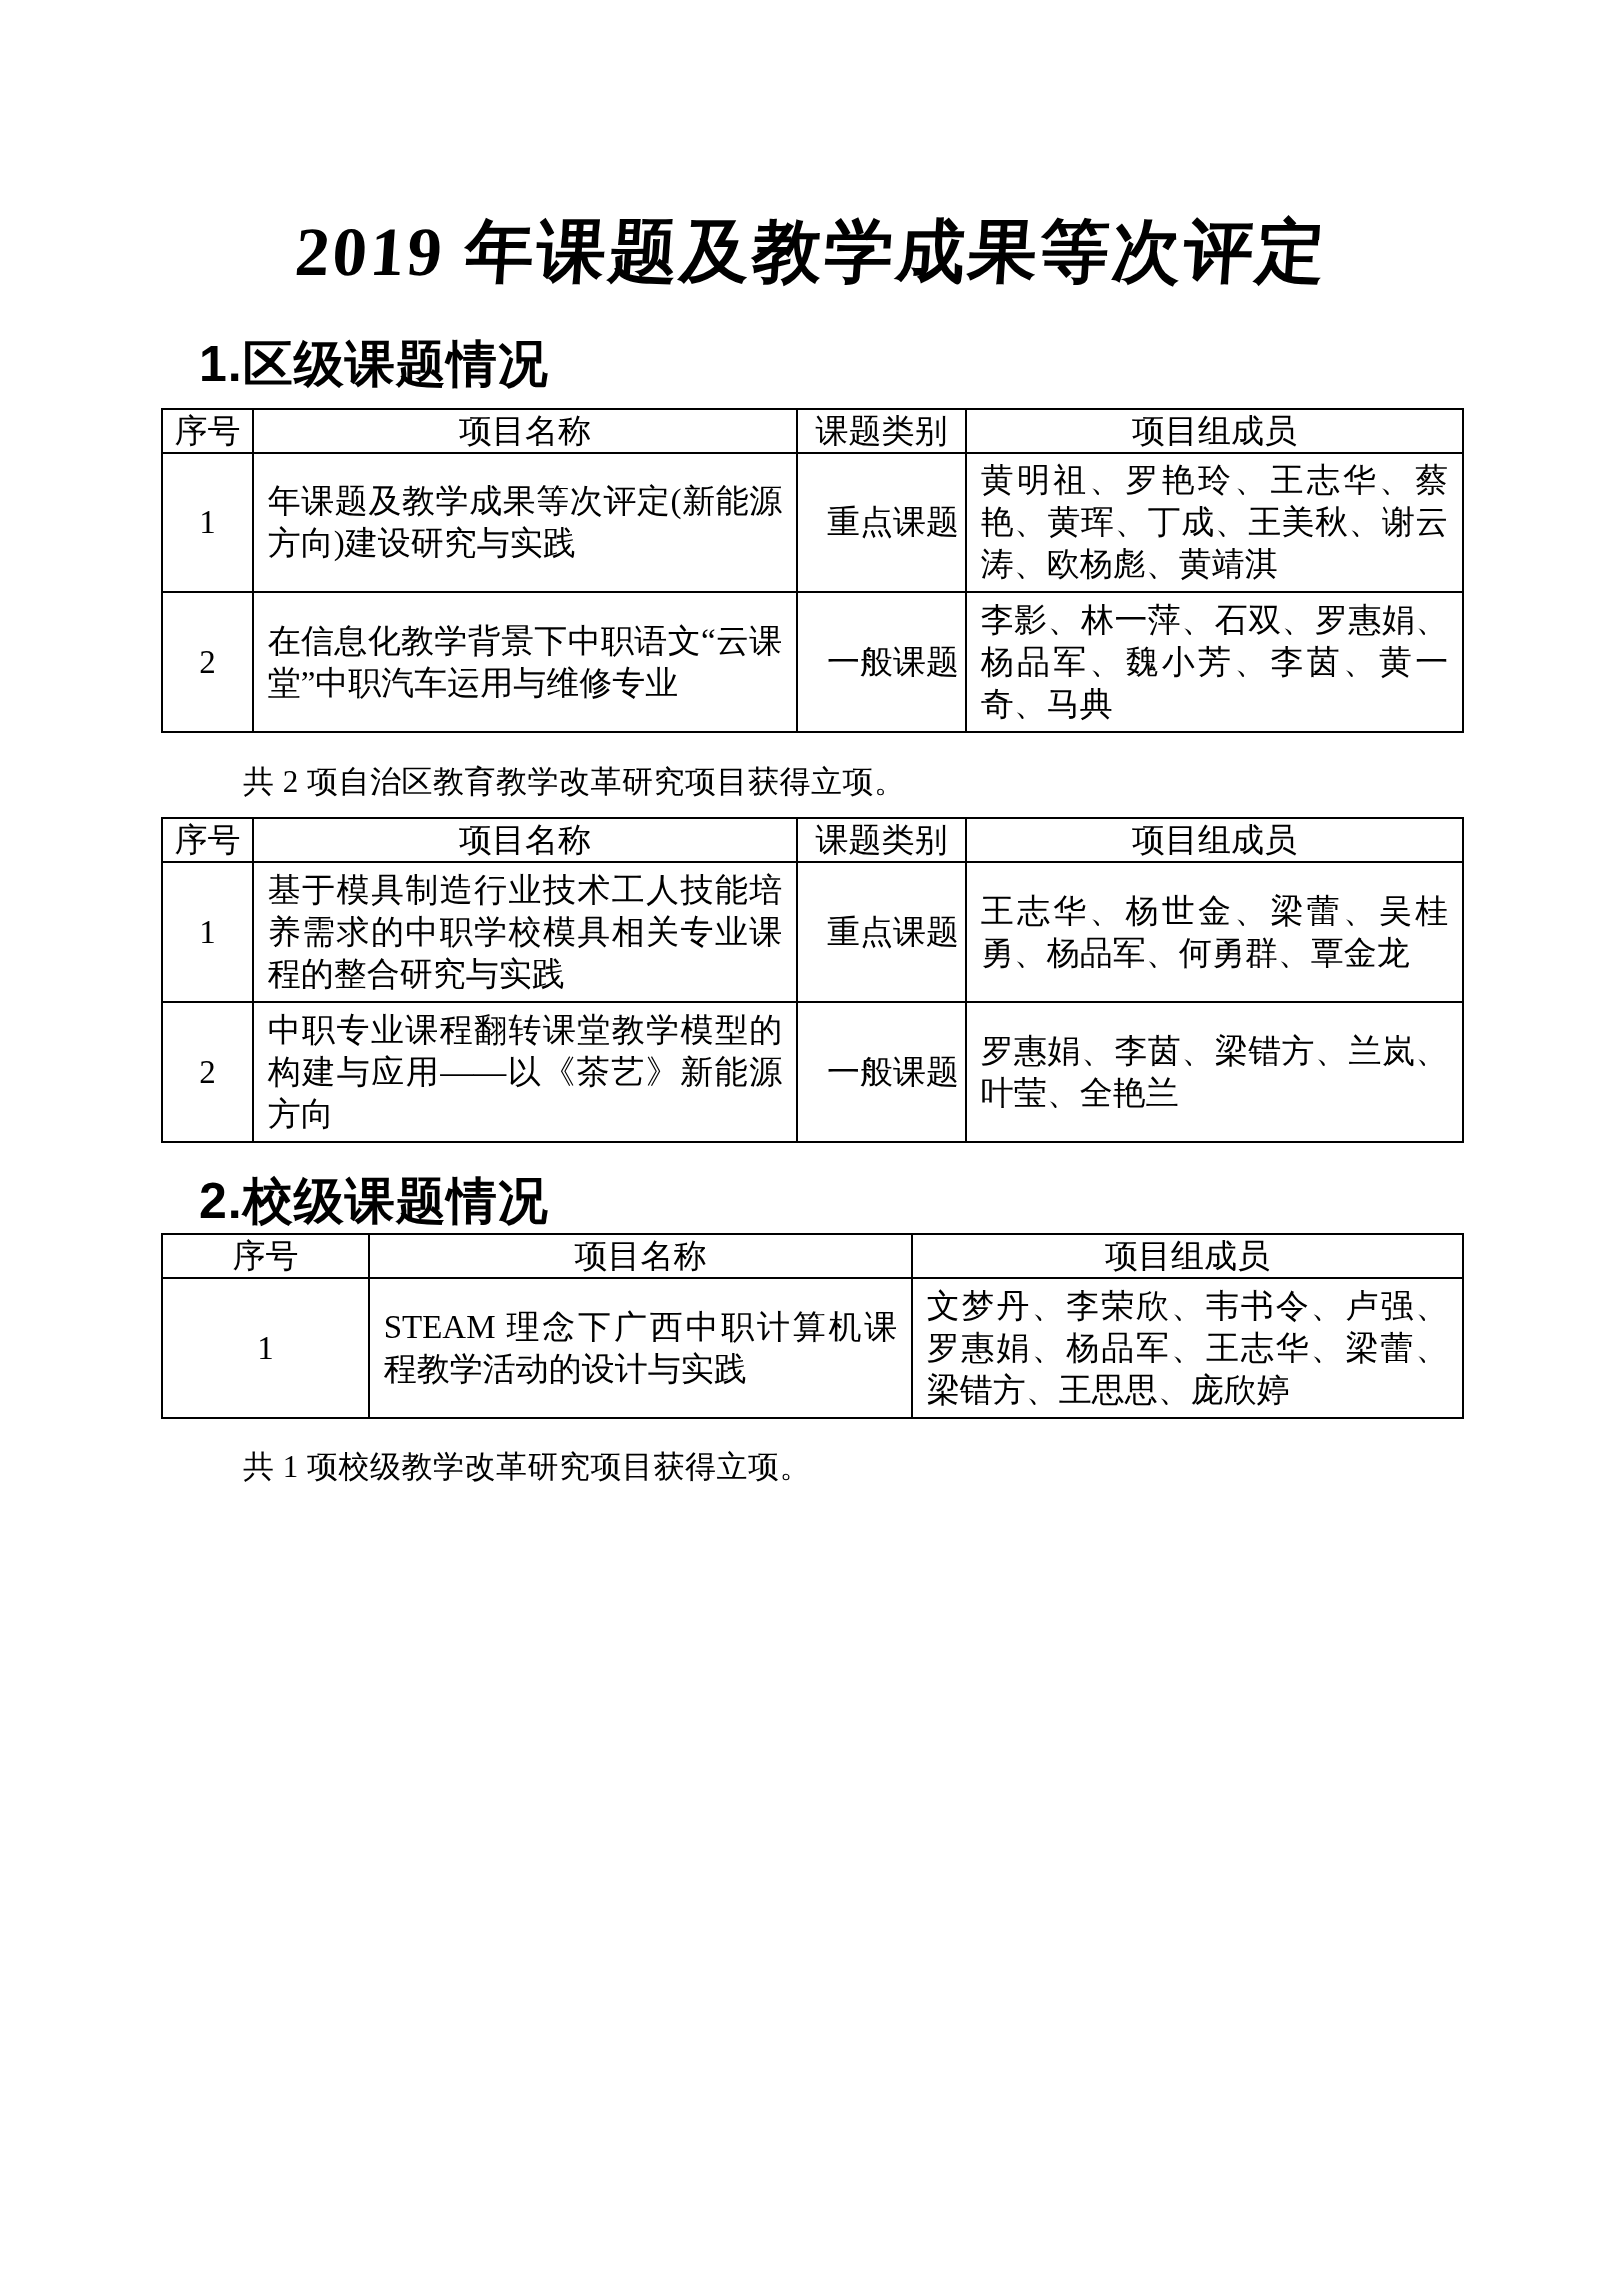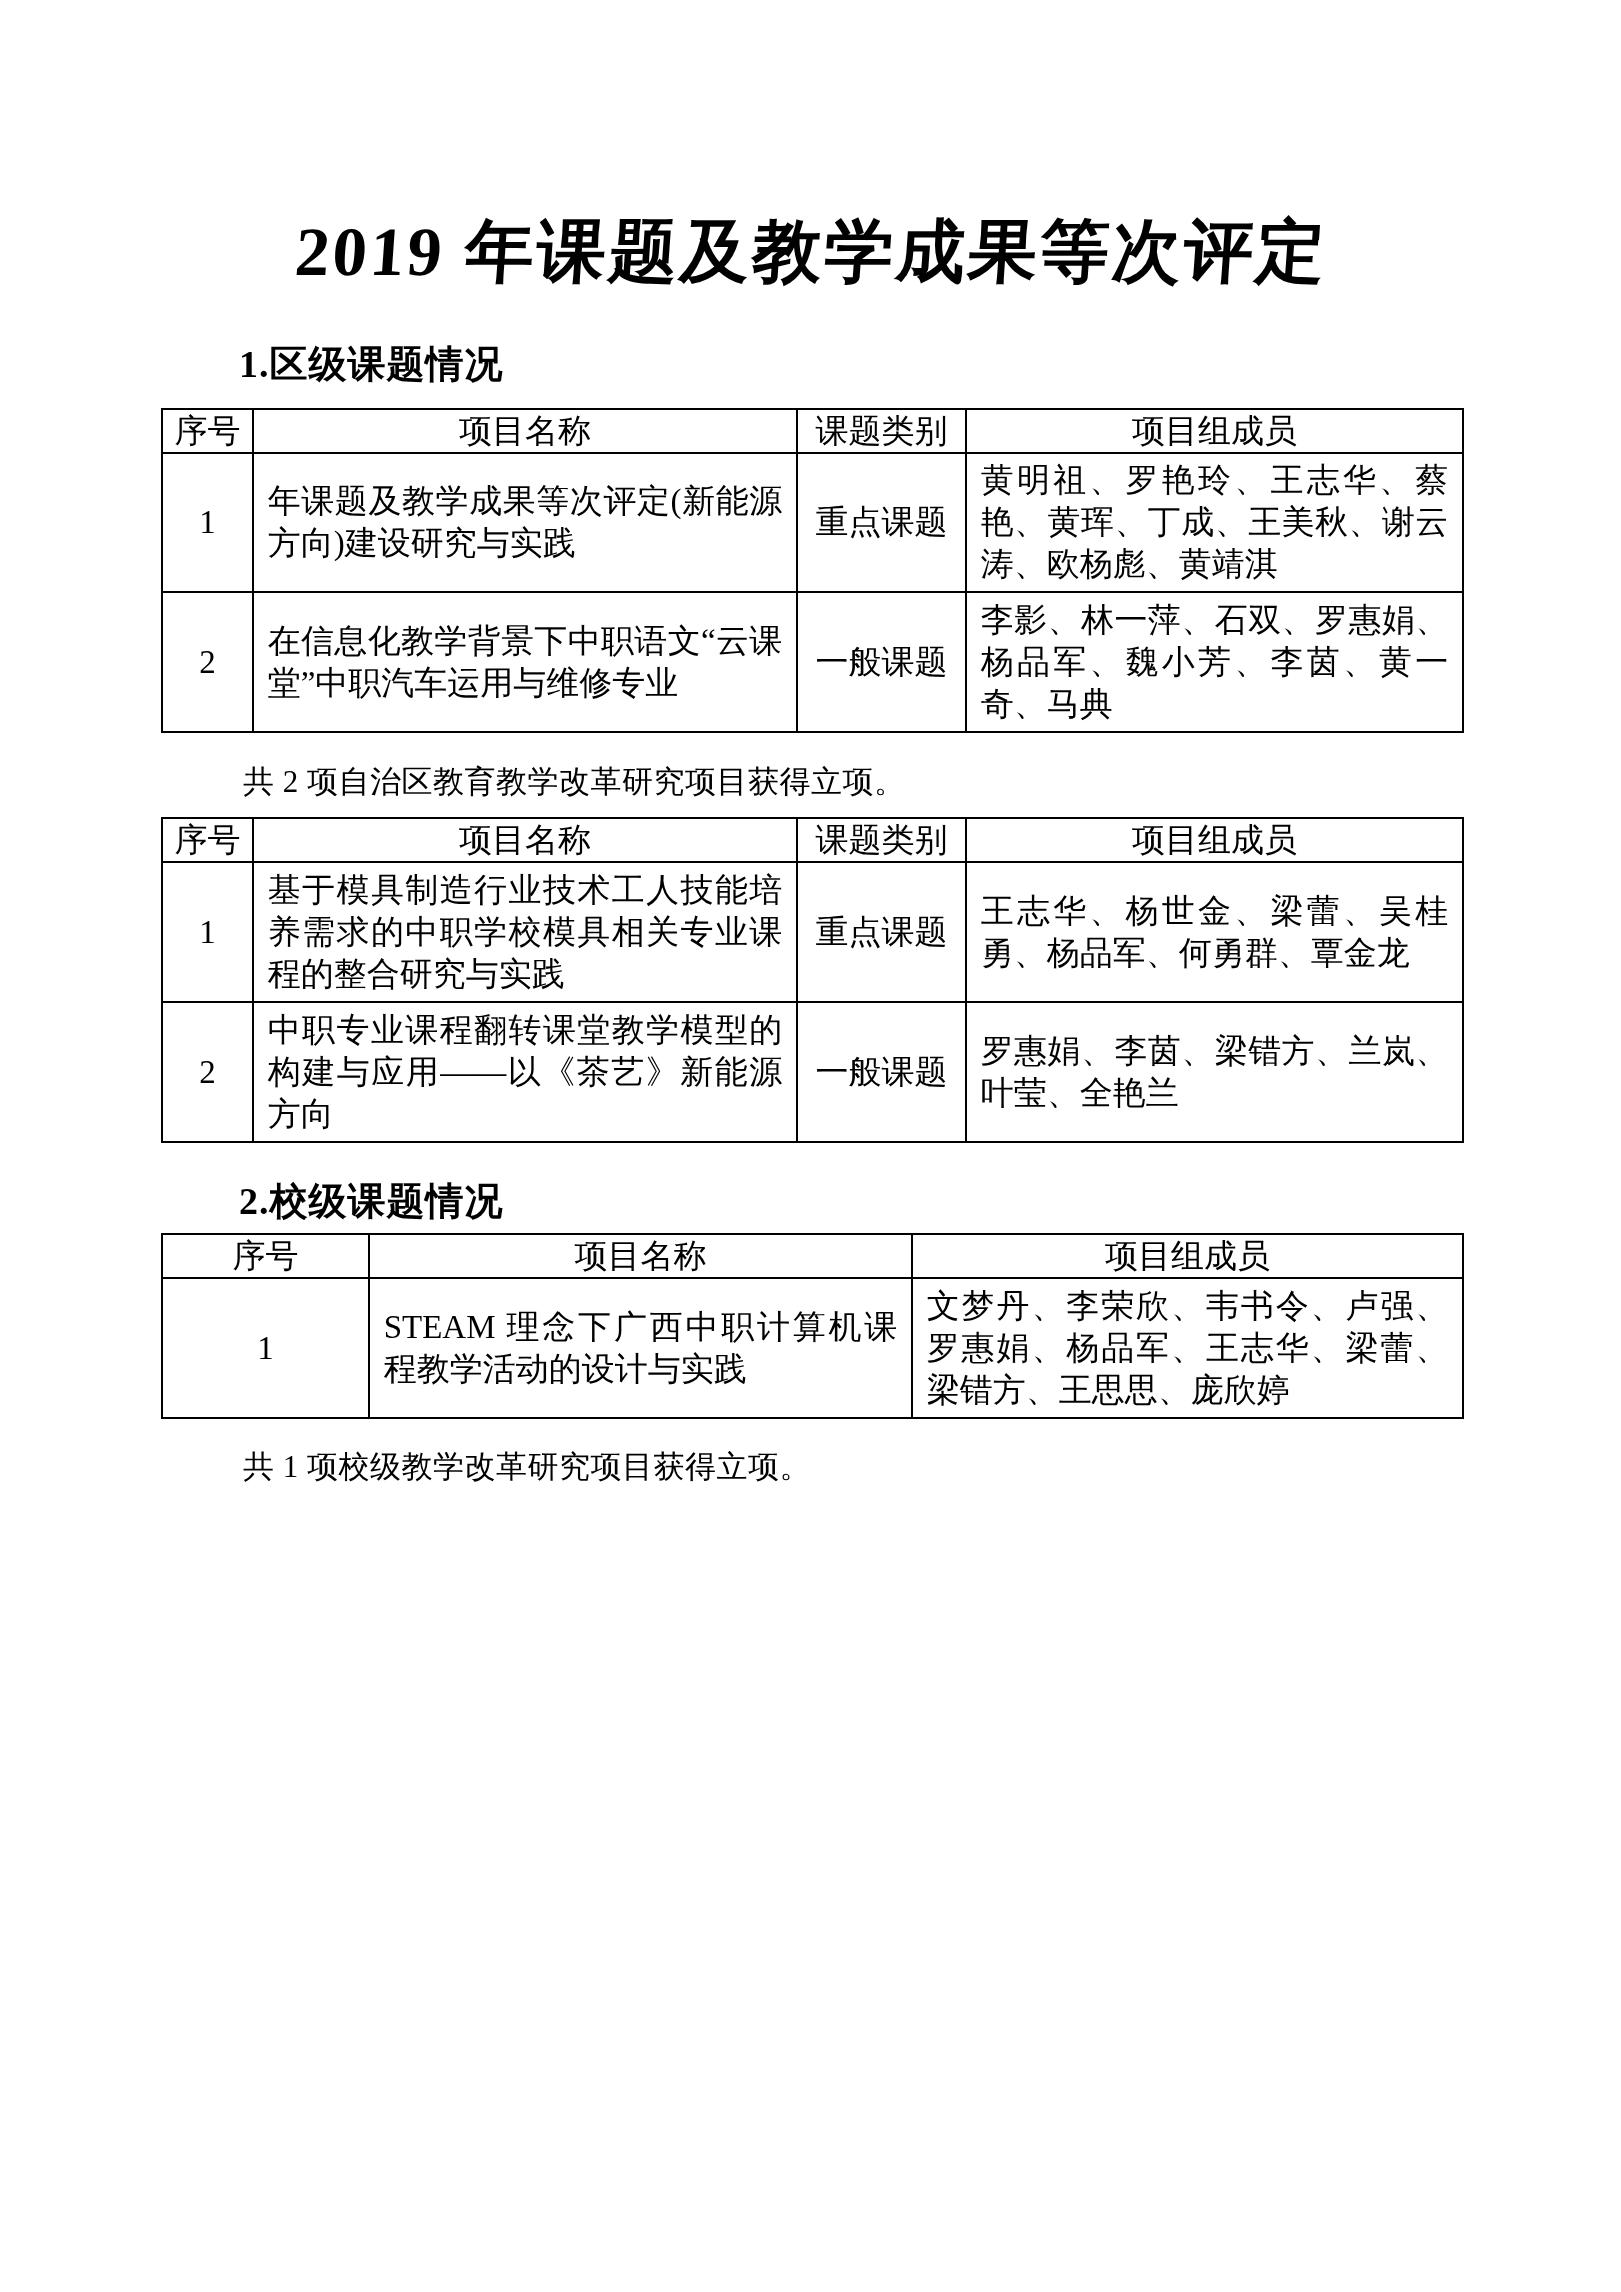--- a/index.html
+++ b/index.html
@@ -24,23 +24,23 @@
     width: 1301px;
     text-align: center;
     font-size: 69px;
     line-height: 103px;
     font-weight: bold;
     letter-spacing: 2.9px;
     transform: skewX(-4deg);
     white-space: nowrap;
   }
   .section-heading {
-    margin: 37px 0 0 78px;
-    font-family: Liberation Serif, serif;
-    font-size: 38px;
+    margin: 37px 0 0 38px;
+    font-family: Liberation Sans, sans-serif;
+    font-size: 50px;
     line-height: 47px;
     font-weight: bold;
     letter-spacing: 1px;
   }
   .section-heading.second {
     margin-top: 35px;
   }
   .note {
     margin: 23.5px 0 0 82px;
     font-size: 31px;
@@ -77,21 +77,21 @@
   td.cell-no {
     text-align: center;
     font-family: "Liberation Serif", "DejaVu Serif", serif;
   }
   td.cell-name, td.cell-members {
     text-align: justify;
     text-justify: inter-character;
     padding: 5.9px 13.7px;
   }
   td.cell-category {
-    text-align: center;
+    text-align: right;
     padding: 0 5.9px;
     white-space: nowrap;
   }
 </style>
 </head>
 <body>
 
 <div class="page">
 
   <div class="doc-title">2019 年课题及教学成果等次评定</div>

